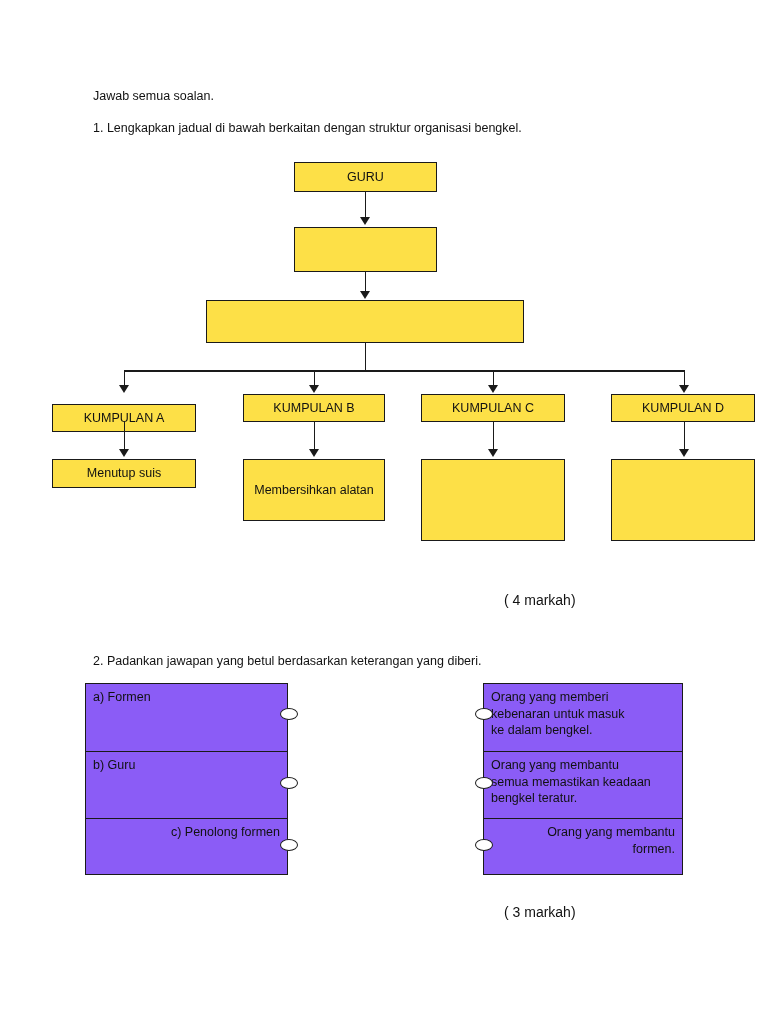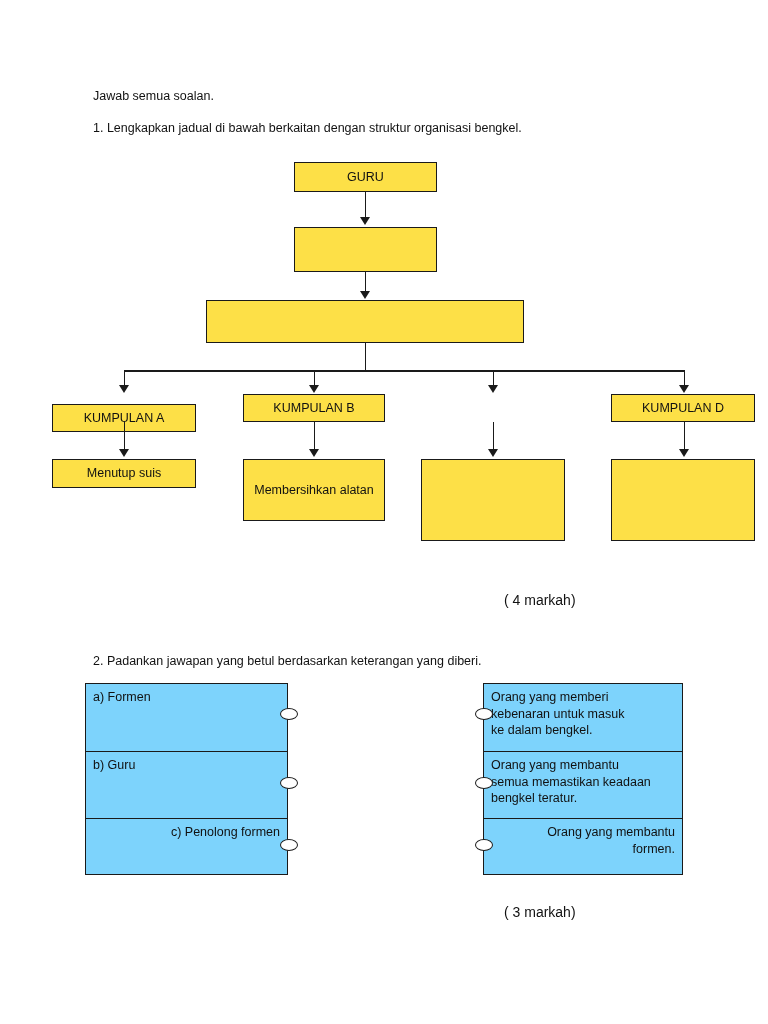--- a/index.html
+++ b/index.html
@@ -63,21 +63,21 @@
     width: 0; height: 0;
     border-left: 5px solid transparent;
     border-right: 5px solid transparent;
     border-top: 8px solid #1a1a1a;
   }
 
   
   .mtable {
     box-sizing: border-box;
     border: 1.2px solid #1a1a1a;
-    background: #7dd3fc;
+    background: #8b5cf6;
   }
   .mrow {
     box-sizing: border-box;
     border-bottom: 1.2px solid #1a1a1a;
     padding: 5px 7px 0 7px;
     font-size: 12.5px;
     line-height: 1.32;
     color: #111111;
   }
   .mrow:last-child { border-bottom: none; text-align: right; }
@@ -135,20 +135,23 @@
 
     <div class="abs vline" style="left:683.5px; top:370px; height:17px;"></div>
     <div class="abs arrowhead" style="left:679px; top:385px;"></div>
 
     <div class="abs fbox" style="left:52px; top:404px; width:144px; height:28px;">
       <span>KUMPULAN  A</span>
     </div>
     <div class="abs fbox" style="left:243px; top:394px; width:142px; height:28px;">
       <span>KUMPULAN  B</span>
     </div>
+    <div class="abs fbox" style="left:421px; top:394px; width:144px; height:28px;">
+      <span>KUMPULAN  C</span>
+    </div>
     <div class="abs fbox" style="left:611px; top:394px; width:144px; height:28px;">
       <span>KUMPULAN  D</span>
     </div>
 
     <div class="abs vline" style="left:123.5px; top:422px; height:29px;"></div>
     <div class="abs arrowhead" style="left:119px; top:449px;"></div>
 
     <div class="abs vline" style="left:313.5px; top:422px; height:29px;"></div>
     <div class="abs arrowhead" style="left:309px; top:449px;"></div>
 

